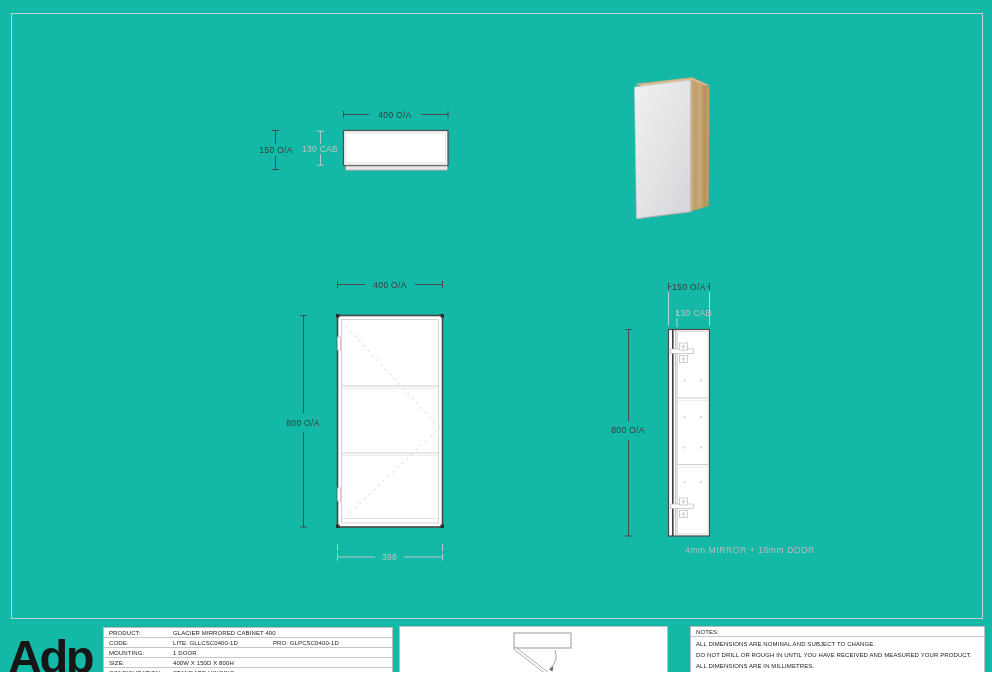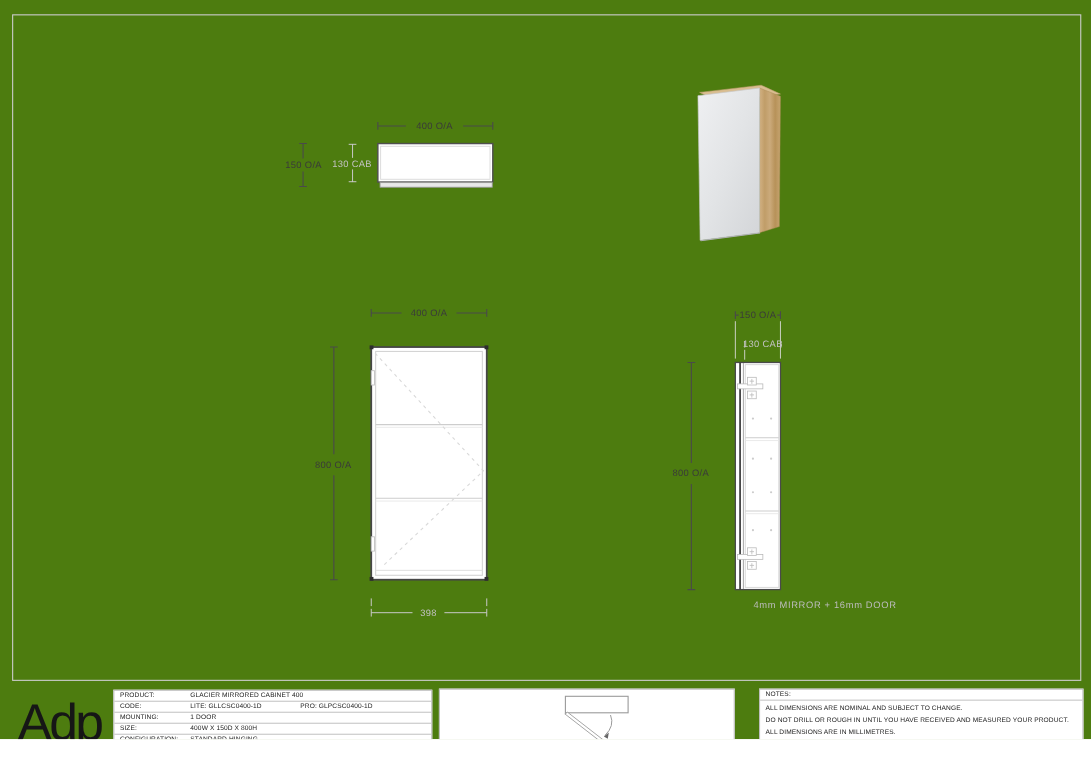--- a/index.html
+++ b/index.html
@@ -1,27 +1,27 @@
 <!DOCTYPE html>
 <html><head>
 <meta charset="utf-8">
 <style>
   html,body{margin:0;padding:0;background:#ffffff;}
-  #page{position:relative;width:992px;height:672px;background:#4d7c0f;overflow:hidden;
+  #page{position:relative;width:992px;height:672px;background:#14b8a6;overflow:hidden;
         font-family:"Liberation Sans",sans-serif;}
   .frame{position:absolute;left:11px;top:13px;width:972px;height:606px;
          border:1px solid #cccccc;box-sizing:border-box;}
   svg{position:absolute;left:0;top:0;}
   svg text{font-family:"Liberation Sans",sans-serif;font-size:8.5px;fill:#3a3a3a;letter-spacing:.3px;}
   svg text.gray{fill:#c2c2c2;}
   svg text.note{fill:#bcbcbc;letter-spacing:.6px;}
 
   
   .logo{position:absolute;left:8px;top:629px;width:92px;height:58px;line-height:56px;
-        font-size:47px;font-weight:normal;color:#161616;letter-spacing:-2.5px;text-align:center;}
+        font-size:47px;font-weight:bold;color:#161616;letter-spacing:-2.5px;}
   .tb-box{position:absolute;border:1px solid #bdbdbd;box-sizing:border-box;background:#fff;}
   #spec-table{left:103px;top:627px;width:290px;height:61px;display:flex;flex-direction:column;}
   #spec-table .row{flex:1;position:relative;border-top:1px solid #c6c6c6;}
   #spec-table .row:first-child{border-top:none;}
   #spec-table span{position:absolute;top:50%;transform:translateY(-50%);
                    font-size:6px;color:#222;white-space:nowrap;letter-spacing:.1px;}
   .c1{left:5px;} .c2{left:69px;} .c3{left:169px;} .c2a{left:37px;} .c2b{left:90px;}
   #swing-box{left:399px;top:626px;width:269px;height:60px;}
   #notes-box{left:690px;top:626px;width:295px;height:56px;font-size:6px;color:#222;}
   #notes-box .nb-head{padding:2px 0 1px 5px;border-bottom:1px solid #c6c6c6;letter-spacing:.1px;}

